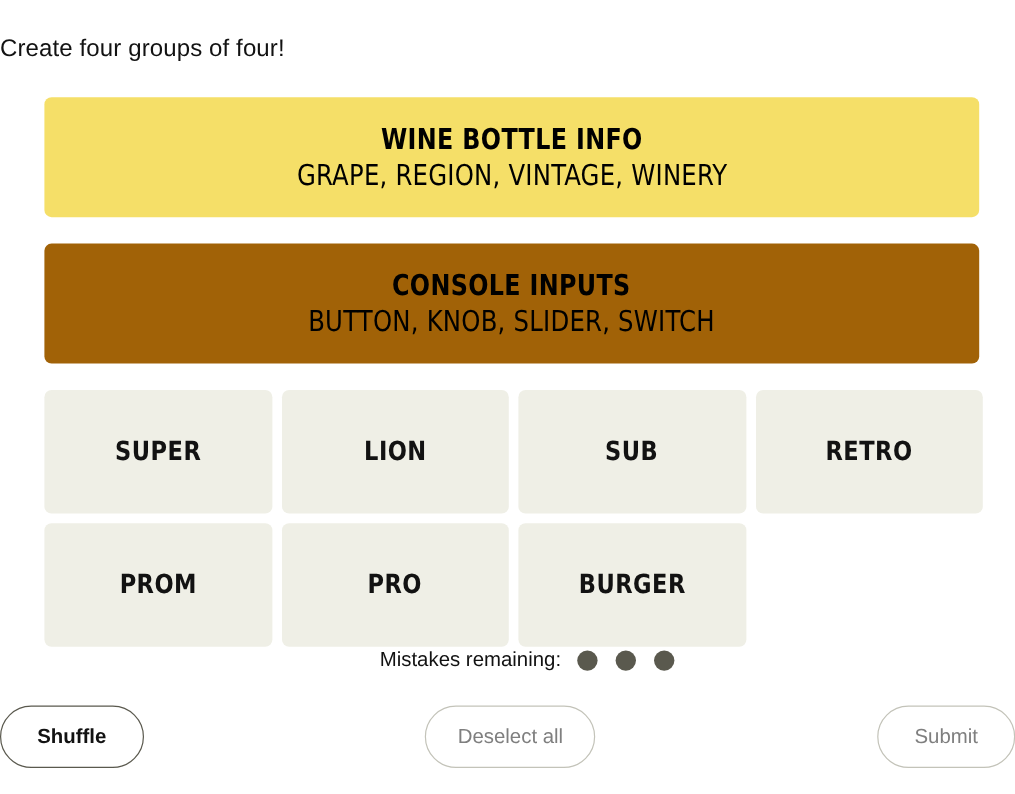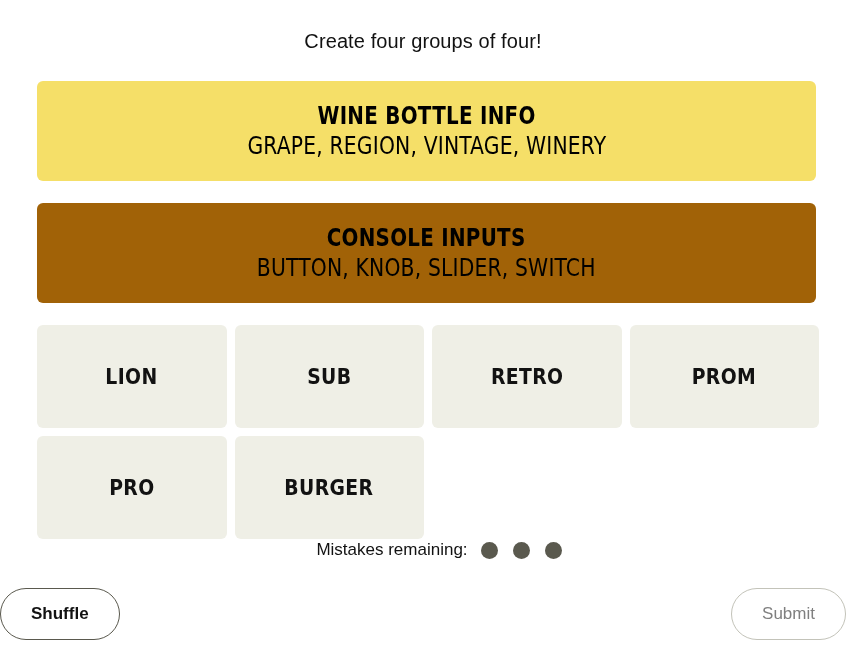--- a/index.html
+++ b/index.html
@@ -19,21 +19,21 @@
     width: 846px;
     height: 662px;
     box-sizing: border-box;
   }
   
   .title {
     position: absolute;
     left: 0;
     top: 28px;
     width: 846px;
-    text-align: center;
+    text-align: left;
     font-size: 20px;
     line-height: 26px;
     font-weight: 400;
     color: #121212;
     letter-spacing: 0.1px;
   }
   
   .board {
     position: absolute;
     left: 37px;
@@ -178,20 +178,23 @@
       <div class="solved-members">GRAPE, REGION, VINTAGE, WINERY</div>
     </div>
 
     <div class="solved-band" id="band-1" style="background: #a16207;">
       <div class="solved-title">CONSOLE INPUTS</div>
       <div class="solved-members">BUTTON, KNOB, SLIDER, SWITCH</div>
     </div>
 
     <div class="grid">
       <button class="tile">
+        <span class="tile-label">SUPER</span>
+      </button>
+      <button class="tile">
         <span class="tile-label">LION</span>
       </button>
       <button class="tile">
         <span class="tile-label">SUB</span>
       </button>
       <button class="tile">
         <span class="tile-label">RETRO</span>
       </button>
       <button class="tile">
         <span class="tile-label">PROM</span>
@@ -210,16 +213,17 @@
     <span class="mistakes-label">Mistakes remaining:</span>
     <span class="dots" id="mistake-dots">
         <span class="dot" style="background: rgb(90, 89, 78);"></span>
         <span class="dot" style="background: rgb(90, 89, 78);"></span>
         <span class="dot" style="background: rgb(90, 89, 78);"></span>
       </span>
   </div>
 
   <div class="buttons">
     <button class="btn btn-shuffle">Shuffle</button>
+    <button class="btn btn-deselect disabled">Deselect all</button>
     <button class="btn btn-submit disabled">Submit</button>
   </div>
 
 </div>
 
 </body></html>

